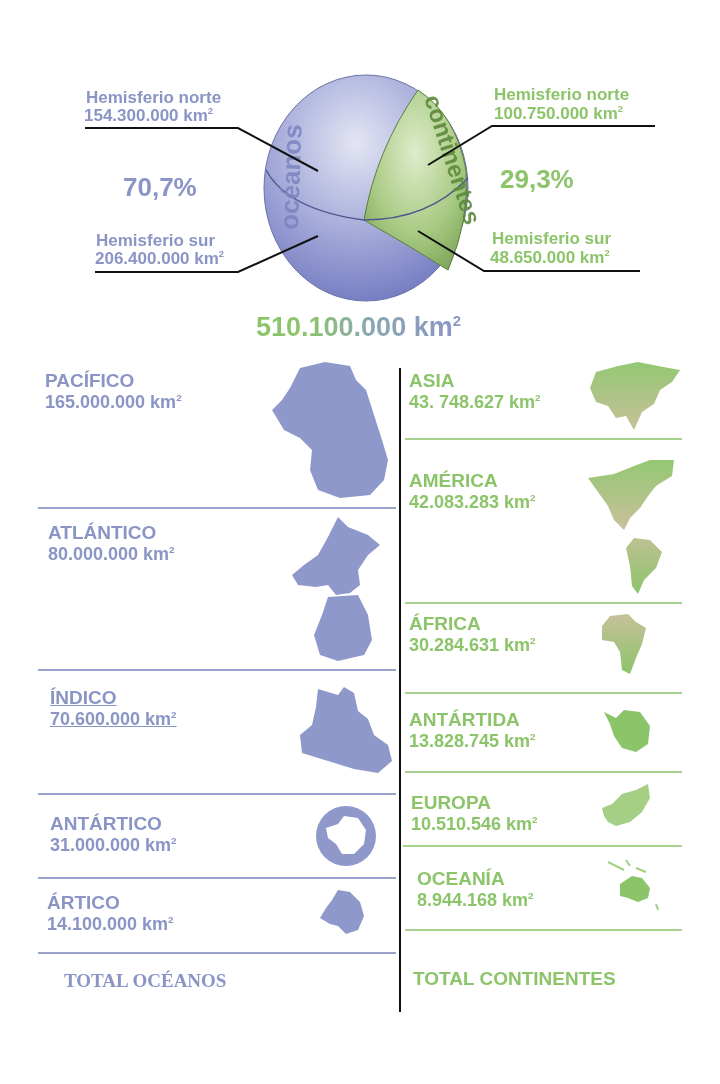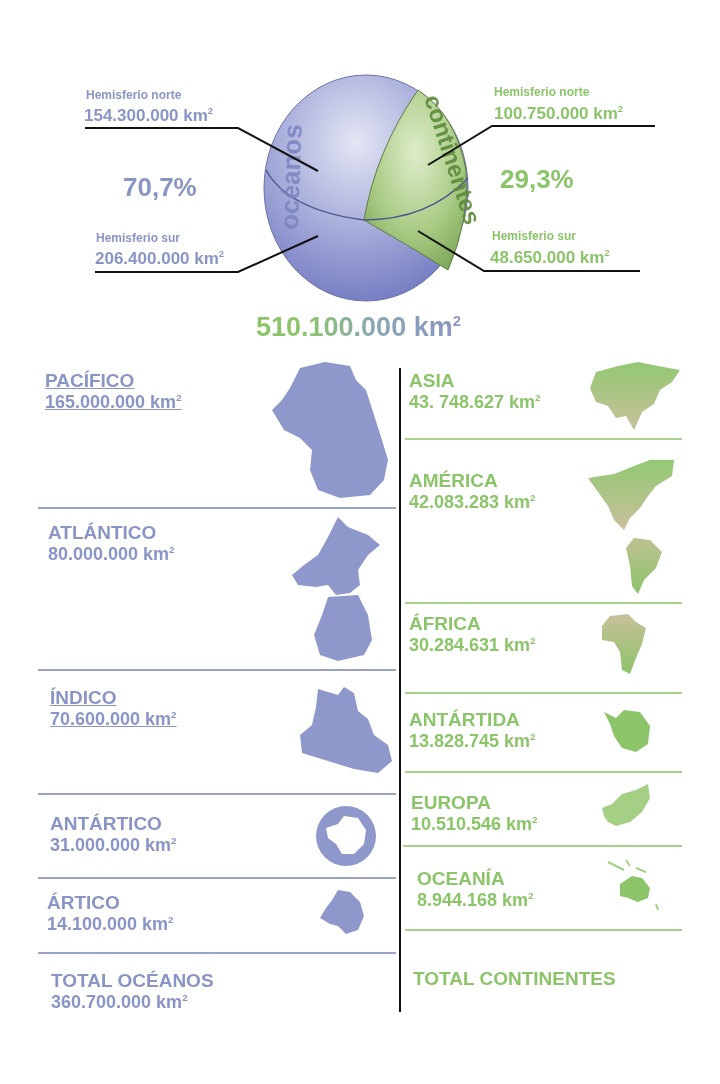--- a/index.html
+++ b/index.html
@@ -1,21 +1,21 @@
 <!DOCTYPE html>
 <html><head>
 <meta charset="utf-8">
 <style>
   html, body { margin: 0; padding: 0; background: #ffffff; }
   body { width: 720px; height: 1084px; position: relative; overflow: hidden;
          font-family: "Liberation Sans", "DejaVu Sans", sans-serif; font-weight: bold; }
   .abs { position: absolute; }
   .blue { color: #8a95c6; }
   .green { color: #8cc46a; }
-  .lbl { font-size: 12px; white-space: nowrap; }
+  .lbl { font-size: 17px; white-space: nowrap; }
   .val { font-size: 17px; white-space: nowrap; }
   .pct { font-size: 26px; }
   sup { font-size: 0.55em; vertical-align: super; line-height: 0; }
   .row-title { font-size: 19px; white-space: nowrap; }
   .row-val { font-size: 18px; white-space: nowrap; margin-top: 0; }
   .bdiv { position: absolute; height: 2px; background: #9aa2cc; }
   .gdiv { position: absolute; height: 2px; background: #a9d18e; }
   .total {
     font-size: 27px; white-space: nowrap;
     background: linear-gradient(90deg, #8cc46a 0%, #8cc46a 25%, #8aa8b0 55%, #8a95c6 100%);
@@ -66,21 +66,21 @@
   <div class="abs green lbl" style="left:492px;top:229px;">Hemisferio sur</div>
   <div class="abs green val" style="left:490px;top:248px;"><span>48.650.000 km</span><sup>2</sup></div>
 
   <div class="abs total" style="left:256px;top:312px;"><span>510.100.000 km</span><sup>2</sup></div>
 </div>
 
 <div class="vline"></div>
 
 <div>
 
-  <div class="abs blue" style="left:45px;top:370px;text-decoration:underline;">
+  <div class="abs blue" style="left:45px;top:370px;">
     <div class="row-title">PACÍFICO</div>
     <div class="row-val"><span>165.000.000 km</span><sup>2</sup></div>
   </div>
   <svg class="abs" style="left:270px;top:360px;" width="122" height="140" viewBox="0 0 122 140">
     <path d="M30 8 L55 2 L80 6 L86 20 L96 30 L104 55 L112 80 L118 100 L114 120 L100 135 L70 138 L48 130 L40 110 L42 90 L30 78 L14 70 L2 50 L12 40 L20 28 Z" fill="#8e98cb"></path>
   </svg>
   <div class="bdiv" style="left:38px;top:507px;width:358px;"></div>
 
   <div class="abs blue" style="left:48px;top:522px;">
     <div class="row-title">ATLÁNTICO</div>
@@ -112,23 +112,22 @@
 
   <div class="abs blue" style="left:47px;top:892px;">
     <div class="row-title">ÁRTICO</div>
     <div class="row-val"><span>14.100.000 km</span><sup>2</sup></div>
   </div>
   <svg class="abs" style="left:316px;top:888px;" width="52" height="48" viewBox="0 0 52 48">
     <path d="M22 2 L34 4 L44 14 L48 28 L42 42 L30 46 L22 38 L14 36 L4 30 L10 20 L16 12 Z" fill="#8e98cb"></path>
   </svg>
   <div class="bdiv" style="left:38px;top:952px;width:358px;"></div>
 
-  <div class="abs blue" style="left:51px;top:970px;">
+  <div class="abs blue" style="left:64px;top:970px;font-family:Liberation Serif, serif;">
     <div class="row-title">TOTAL OCÉANOS</div>
-    <div class="row-val"><span>360.700.000 km</span><sup>2</sup></div>
   </div>
 </div>
 
 <div>
 
   <div class="abs green" style="left:409px;top:370px;">
     <div class="row-title">ASIA</div>
     <div class="row-val"><span>43. 748.627 km</span><sup>2</sup></div>
   </div>
   <svg class="abs" style="left:588px;top:360px;" width="96" height="76" viewBox="0 0 96 76">

